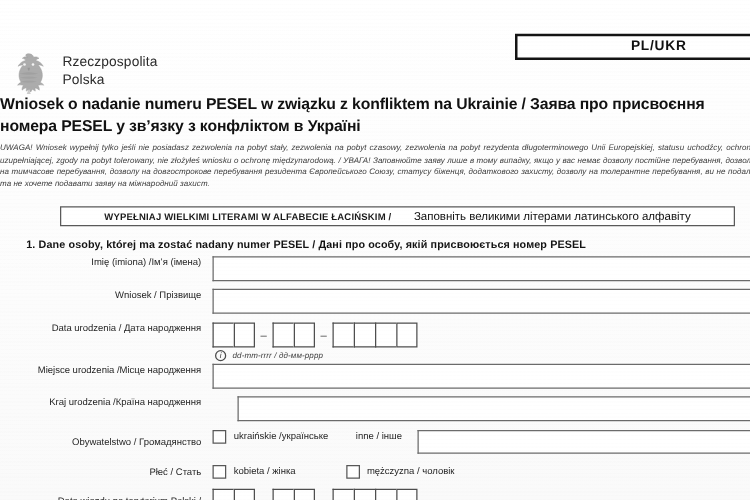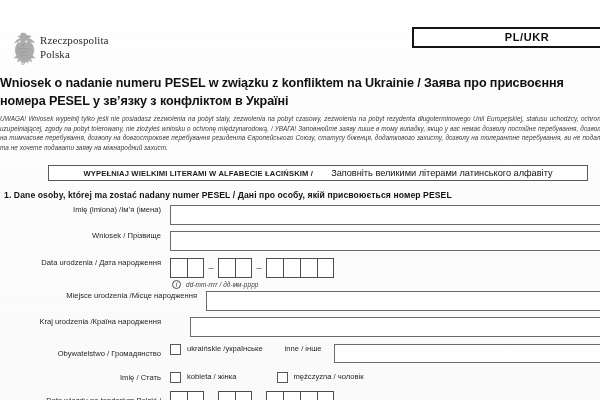--- a/index.html
+++ b/index.html
@@ -27,24 +27,24 @@
     inset: 0;
     pointer-events: none;
     opacity: .55;
     background:
       repeating-linear-gradient(0deg, rgba(0,0,0,0.012) 0 1px, rgba(0,0,0,0) 1px 3px);
   }
 
   
   .header {
     position: absolute;
-    top: 30px; left: 6px;
+    top: 40px; left: 6px;
     display: flex;
     align-items: flex-start;
-    font-family: Liberation Serif, serif;
+    gap: 10px;
   }
   .emblem {
     width: 34px; height: 40px;
     flex: 0 0 auto;
     opacity: .72;
     filter: grayscale(1);
   }
   .emblem svg { display:block; }
   .emblem-text {
     font-size: 11px;
@@ -126,21 +126,21 @@
   .instr .ua {
     font-size: 9.2px;
     font-weight: normal;
     color: #111;
   }
 
   
   .section-title {
     position: absolute;
     top: 190px;
-    left: 4px;
+    left: 21px;
     font-size: 8.6px;
     font-weight: bold;
     color: #131313;
     letter-spacing: .1px;
   }
 
   
   .form {
     position: absolute;
     top: 205px;
@@ -328,21 +328,21 @@
             <div class="cell"></div>
           </div>
         </div>
         <div class="hint">
           <div class="hint-icon">i</div>
           <div class="hint-text">dd-mm-rrrr / дд-мм-рррр</div>
         </div>
       </div>
     </div>
 
-    <div class="row" style="margin-bottom:6px;padding-left:36px;">
+    <div class="row" style="margin-bottom:6px;">
       <div class="lbl">Miejsce urodzenia /Місце народження</div>
       <div class="field"></div>
     </div>
 
     <div class="row" style="margin-bottom:7px;gap:20px;">
       <div class="lbl">Kraj urodzenia /Країна народження</div>
       <div class="field"></div>
     </div>
 
     <div class="row" style="margin-bottom:9px; align-items:center;">
@@ -351,21 +351,21 @@
         <div class="cbox"></div>
         <div class="cbtext">ukraińskie /українське</div>
         <div class="spacer-22"></div>
         <div class="cbtext" style="padding-left:0;">inne / інше</div>
         <div style="width:12px;"></div>
         <div class="inline-field"></div>
       </div>
     </div>
 
     <div class="row" style="margin-bottom:8px; align-items:center;">
-      <div class="lbl">Imię / Стать</div>
+      <div class="lbl">Płeć / Стать</div>
       <div class="cbwrap">
         <div class="cbox"></div>
         <div class="cbtext">kobieta / жінка</div>
         <div class="spacer-40"></div>
         <div class="cbox"></div>
         <div class="cbtext">mężczyzna / чоловік</div>
       </div>
     </div>
 
     <div class="row">

